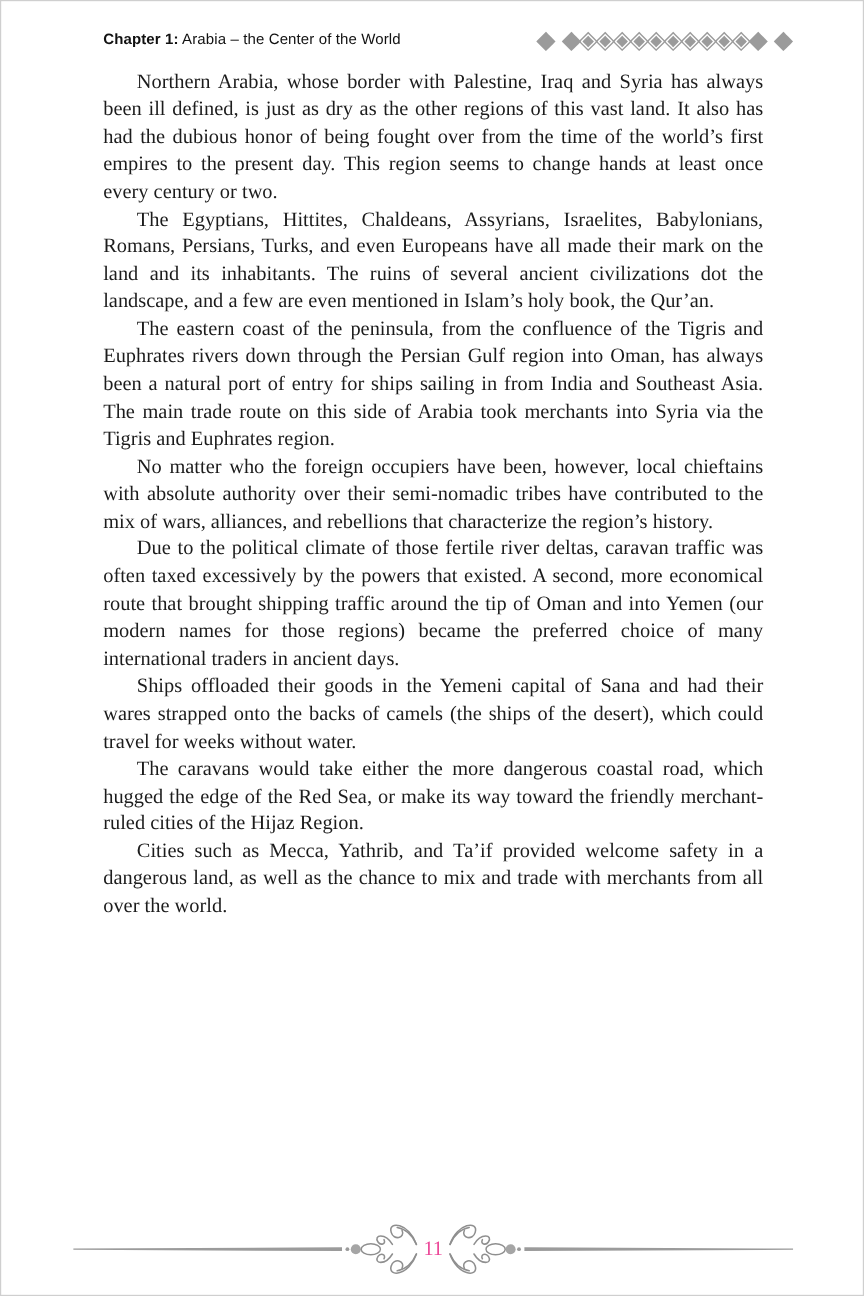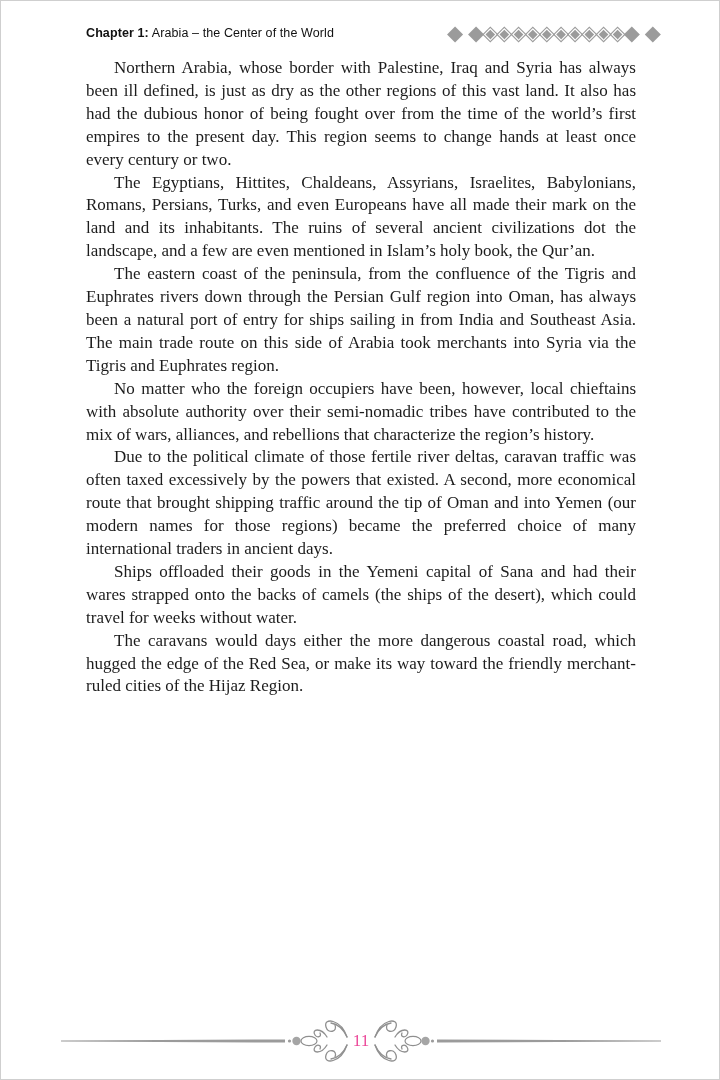--- a/index.html
+++ b/index.html
@@ -105,21 +105,22 @@
     </div>
   </div>
 
   <div class="body-text">
     <p>Northern Arabia, whose border with Palestine, Iraq and Syria has always been ill defined, is just as dry as the other regions of this vast land. It also has had the dubious honor of being fought over from the time of the world’s first empires to the present day. This region seems to change hands at least once every century or two.</p>
     <p>The Egyptians, Hittites, Chaldeans, Assyrians, Israelites, Babylonians, Romans, Persians, Turks, and even Europeans have all made their mark on the land and its inhabitants. The ruins of several ancient civilizations dot the landscape, and a few are even mentioned in Islam’s holy book, the Qur’an.</p>
     <p>The eastern coast of the peninsula, from the confluence of the Tigris and Euphrates rivers down through the Persian Gulf region into Oman, has always been a natural port of entry for ships sailing in from India and Southeast Asia. The main trade route on this side of Arabia took merchants into Syria via the Tigris and Euphrates region.</p>
     <p>No matter who the foreign occupiers have been, however, local chieftains with absolute authority over their semi-nomadic tribes have contributed to the mix of wars, alliances, and rebellions that characterize the region’s history.</p>
     <p>Due to the political climate of those fertile river deltas, caravan traffic was often taxed excessively by the powers that existed. A second, more economical route that brought shipping traffic around the tip of Oman and into Yemen (our modern names for those regions) became the preferred choice of many international traders in ancient days.</p>
     <p>Ships offloaded their goods in the Yemeni capital of Sana and had their wares strapped onto the backs of camels (the ships of the desert), which could travel for weeks without water.</p>
-    <p>The caravans would days either the more dangerous coastal road, which hugged the edge of the Red Sea, or make its way toward the friendly merchant-ruled cities of the Hijaz Region.</p>
+    <p>The caravans would take either the more dangerous coastal road, which hugged the edge of the Red Sea, or make its way toward the friendly merchant-ruled cities of the Hijaz Region.</p>
+    <p>Cities such as Mecca, Yathrib, and Ta’if provided welcome safety in a dangerous land, as well as the chance to mix and trade with merchants from all over the world.</p>
   </div>
 
   <div class="footer">
     <svg width="600" height="54" viewBox="0 0 600 54">
       <defs>
         <g id="half">
 
           <polygon points="0,26.5 224,25.4 224,28.6 0,27.5" fill="#9b9b9b"></polygon>
 
           <circle cx="228.5" cy="27" r="1.6" fill="#9b9b9b"></circle>

